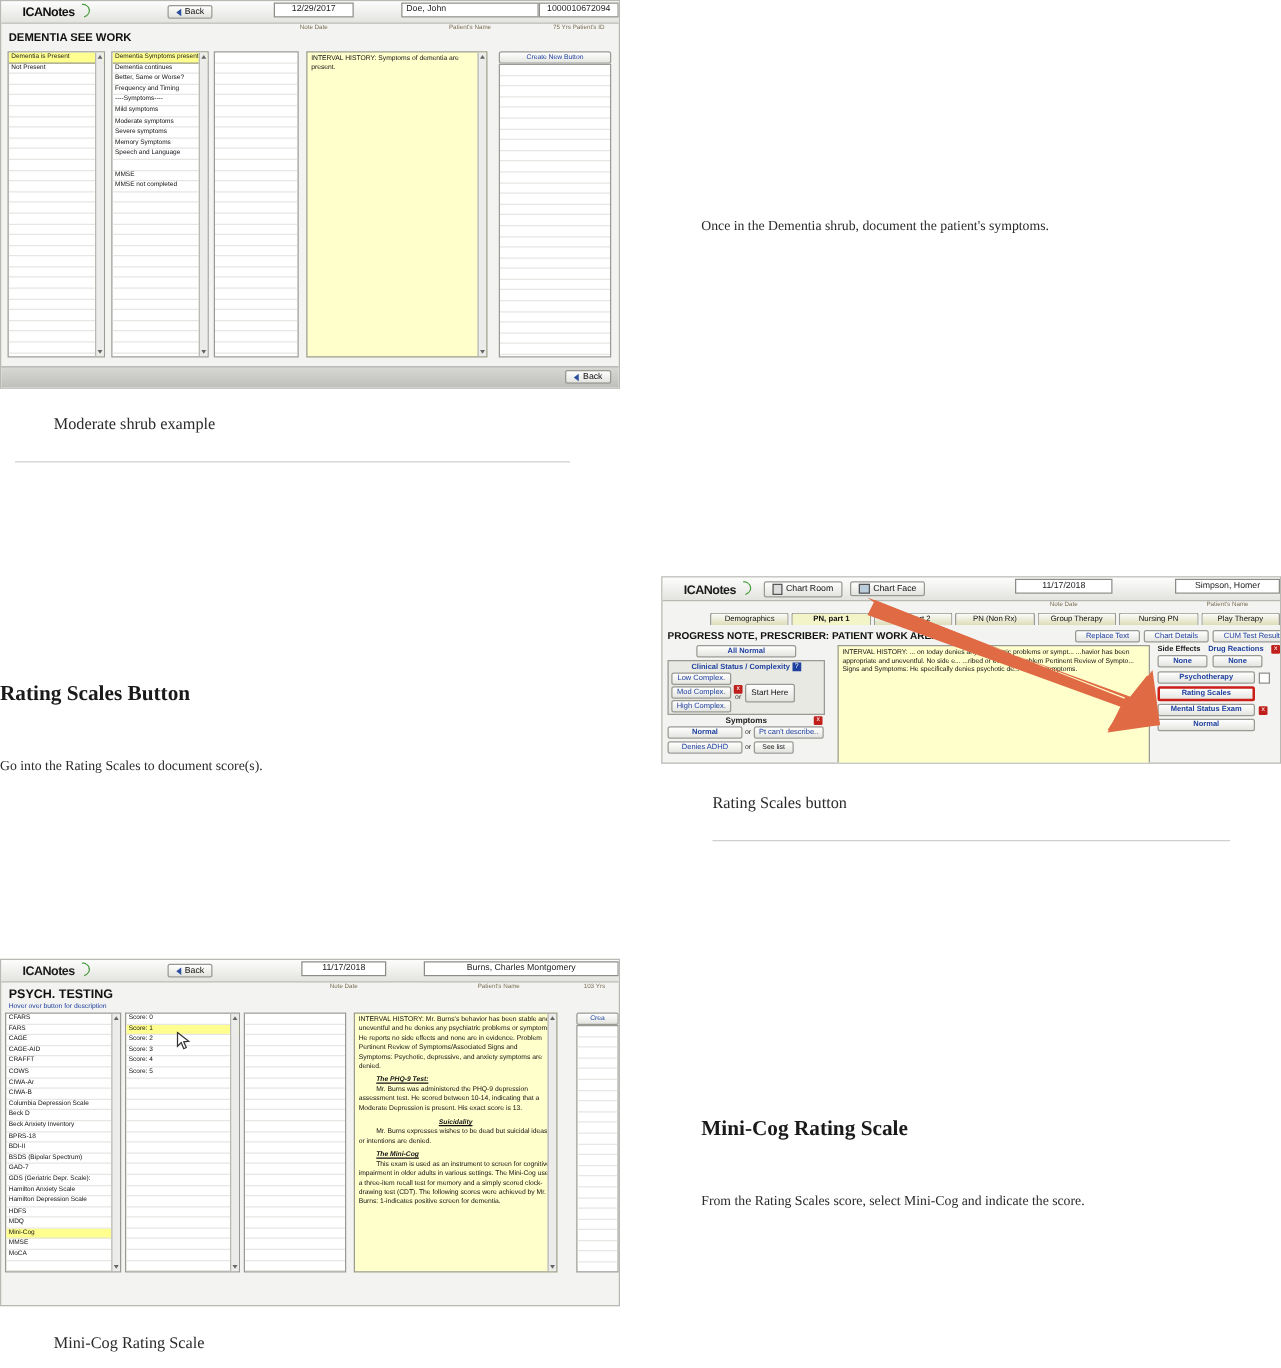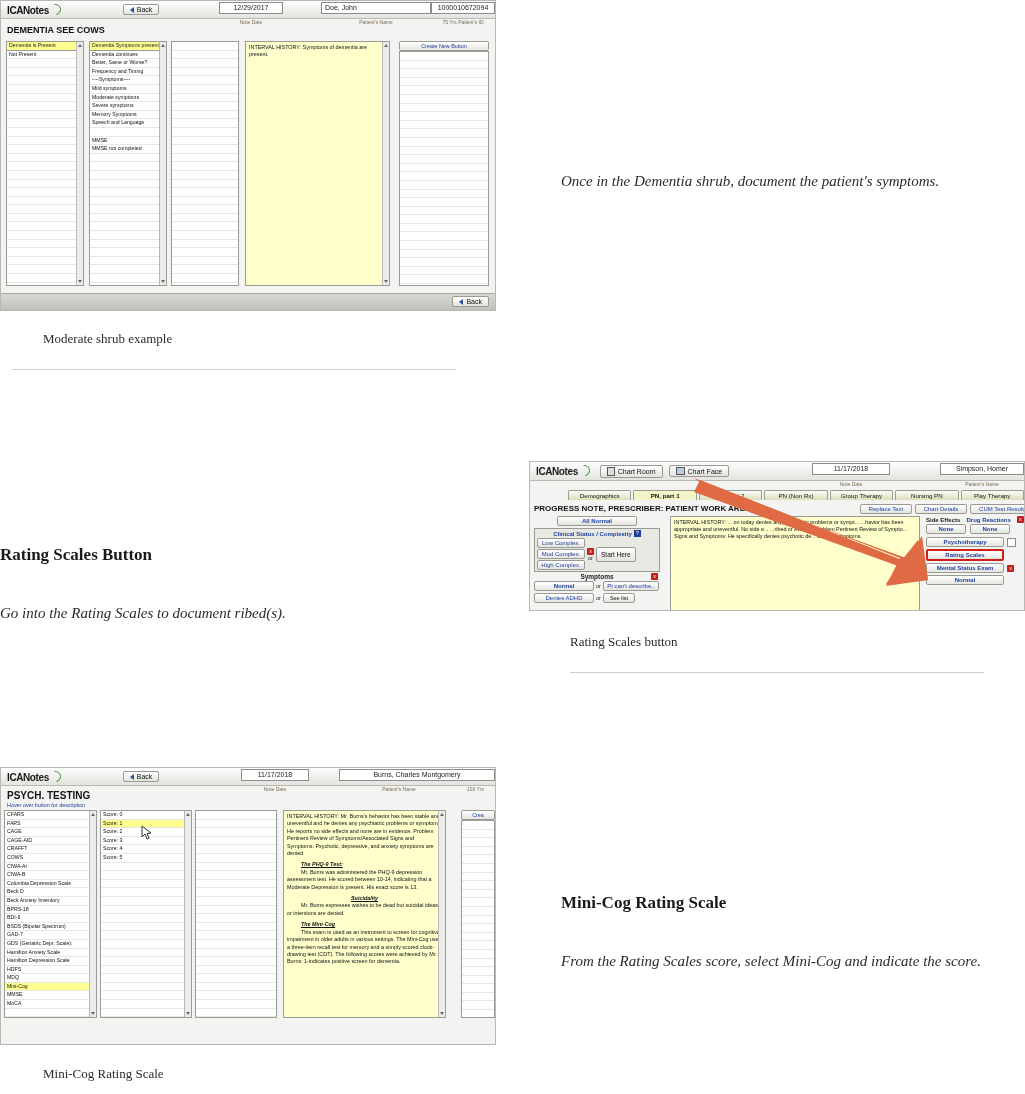--- a/index.html
+++ b/index.html
@@ -32,21 +32,21 @@
     align-items: center;
     font-family: "Liberation Sans", sans-serif;
     font-size: 7px;
     position: relative;
   }
   .logo {
     font-family: "Liberation Sans", sans-serif;
     font-weight: bold;
     font-size: 10px;
     color: #1a1a1a;
-    padding-left: 6px;
+    padding-left: 17px;
     letter-spacing: -0.4px;
     white-space: nowrap;
   }
   .logo .ica { color: #111; }
   .logo .swoosh {
     display: inline-block;
     width: 9px; height: 9px;
     border: 1.5px solid #4a9c3f;
     border-radius: 50%;
     border-left-color: transparent;
@@ -179,24 +179,23 @@
   .prose-head {
     position: absolute;
     font-family: "Liberation Serif", serif;
     font-weight: bold;
     font-size: 17px;
     color: #1a1a1a;
   }
   .prose-body {
     position: absolute;
     font-family: "Liberation Serif", serif;
-    font-size: 15px;
+    font-size: 11px;
     line-height: 26px;
     color: #2b2b2b;
-    font-style: italic;
   }
 
   
   .arrow-wrap { position: absolute; left: 0; top: 0; width: 100%; height: 100%; pointer-events: none; }
 
   
   .tabrow { display: flex; gap: 2px; padding: 1px 2px 0 2px; }
   .tab {
     flex: 1;
     font-family: "Liberation Sans", sans-serif;
@@ -264,21 +263,21 @@
       <div class="field-box" style="text-align:left; padding-left:3px;">Doe, John</div>
     </div>
     <div style="position:absolute; left:430px; top:1px; width:64px;">
       <div class="field-box">1000010672094</div>
     </div>
   </div>
   <div style="position:absolute; left:218px; top:18px; width:64px;" class="field-cap">Note Date</div>
   <div style="position:absolute; left:320px; top:18px; width:110px;" class="field-cap">Patient's Name</div>
   <div style="position:absolute; left:430px; top:18px; width:64px;" class="field-cap">75 Yrs   Patient's ID</div>
 
-  <div class="section-title" style="position:absolute; left:6px; top:24px;">DEMENTIA SEE COWS</div>
+  <div class="section-title" style="position:absolute; left:6px; top:24px;">DEMENTIA SEE WORK</div>
 
   <div class="list-panel" style="position:absolute; left:5px; top:40px; width:78px; height:245px;">
     <div class="list-head">Dementia is Present</div>
     <div class="row">Not Present</div>
     <div class="row blank">&nbsp;</div>
     <div class="row blank">&nbsp;</div>
     <div class="row blank">&nbsp;</div>
     <div class="row blank">&nbsp;</div>
     <div class="row blank">&nbsp;</div>
     <div class="row blank">&nbsp;</div>
@@ -420,21 +419,21 @@
     </div>
   </div>
 </div>
 
 <div class="caption" style="left:43px; top:331px;">Moderate shrub example</div>
 <div class="rule" style="left:12px; top:369px; width:444px;"></div>
 
 <div class="prose-body" style="left:561px; top:168px; width:430px;">Once in the Dementia shrub, document the patient's symptoms.</div>
 
 <div class="prose-head" style="left:0px; top:545px; width:440px;">Rating Scales Button</div>
-<div class="prose-body" style="left:0px; top:600px; width:470px;">Go into the Rating Scales to document ribed(s).</div>
+<div class="prose-body" style="left:0px; top:600px; width:470px;">Go into the Rating Scales to document score(s).</div>
 
 <div class="shot" style="left:529px; top:461px; width:496px; height:150px;">
 
   <div class="shot-titlebar" style="height:18px;">
     <div class="logo">
       <span>ICANotes</span><span class="swoosh"></span>
     </div>
     <div class="btn" style="margin-left:10px;">
       <span style="width:6px;height:7px;border:1px solid #555;background:#ddd;display:inline-block;"></span>
       <span>Chart Room</span>

